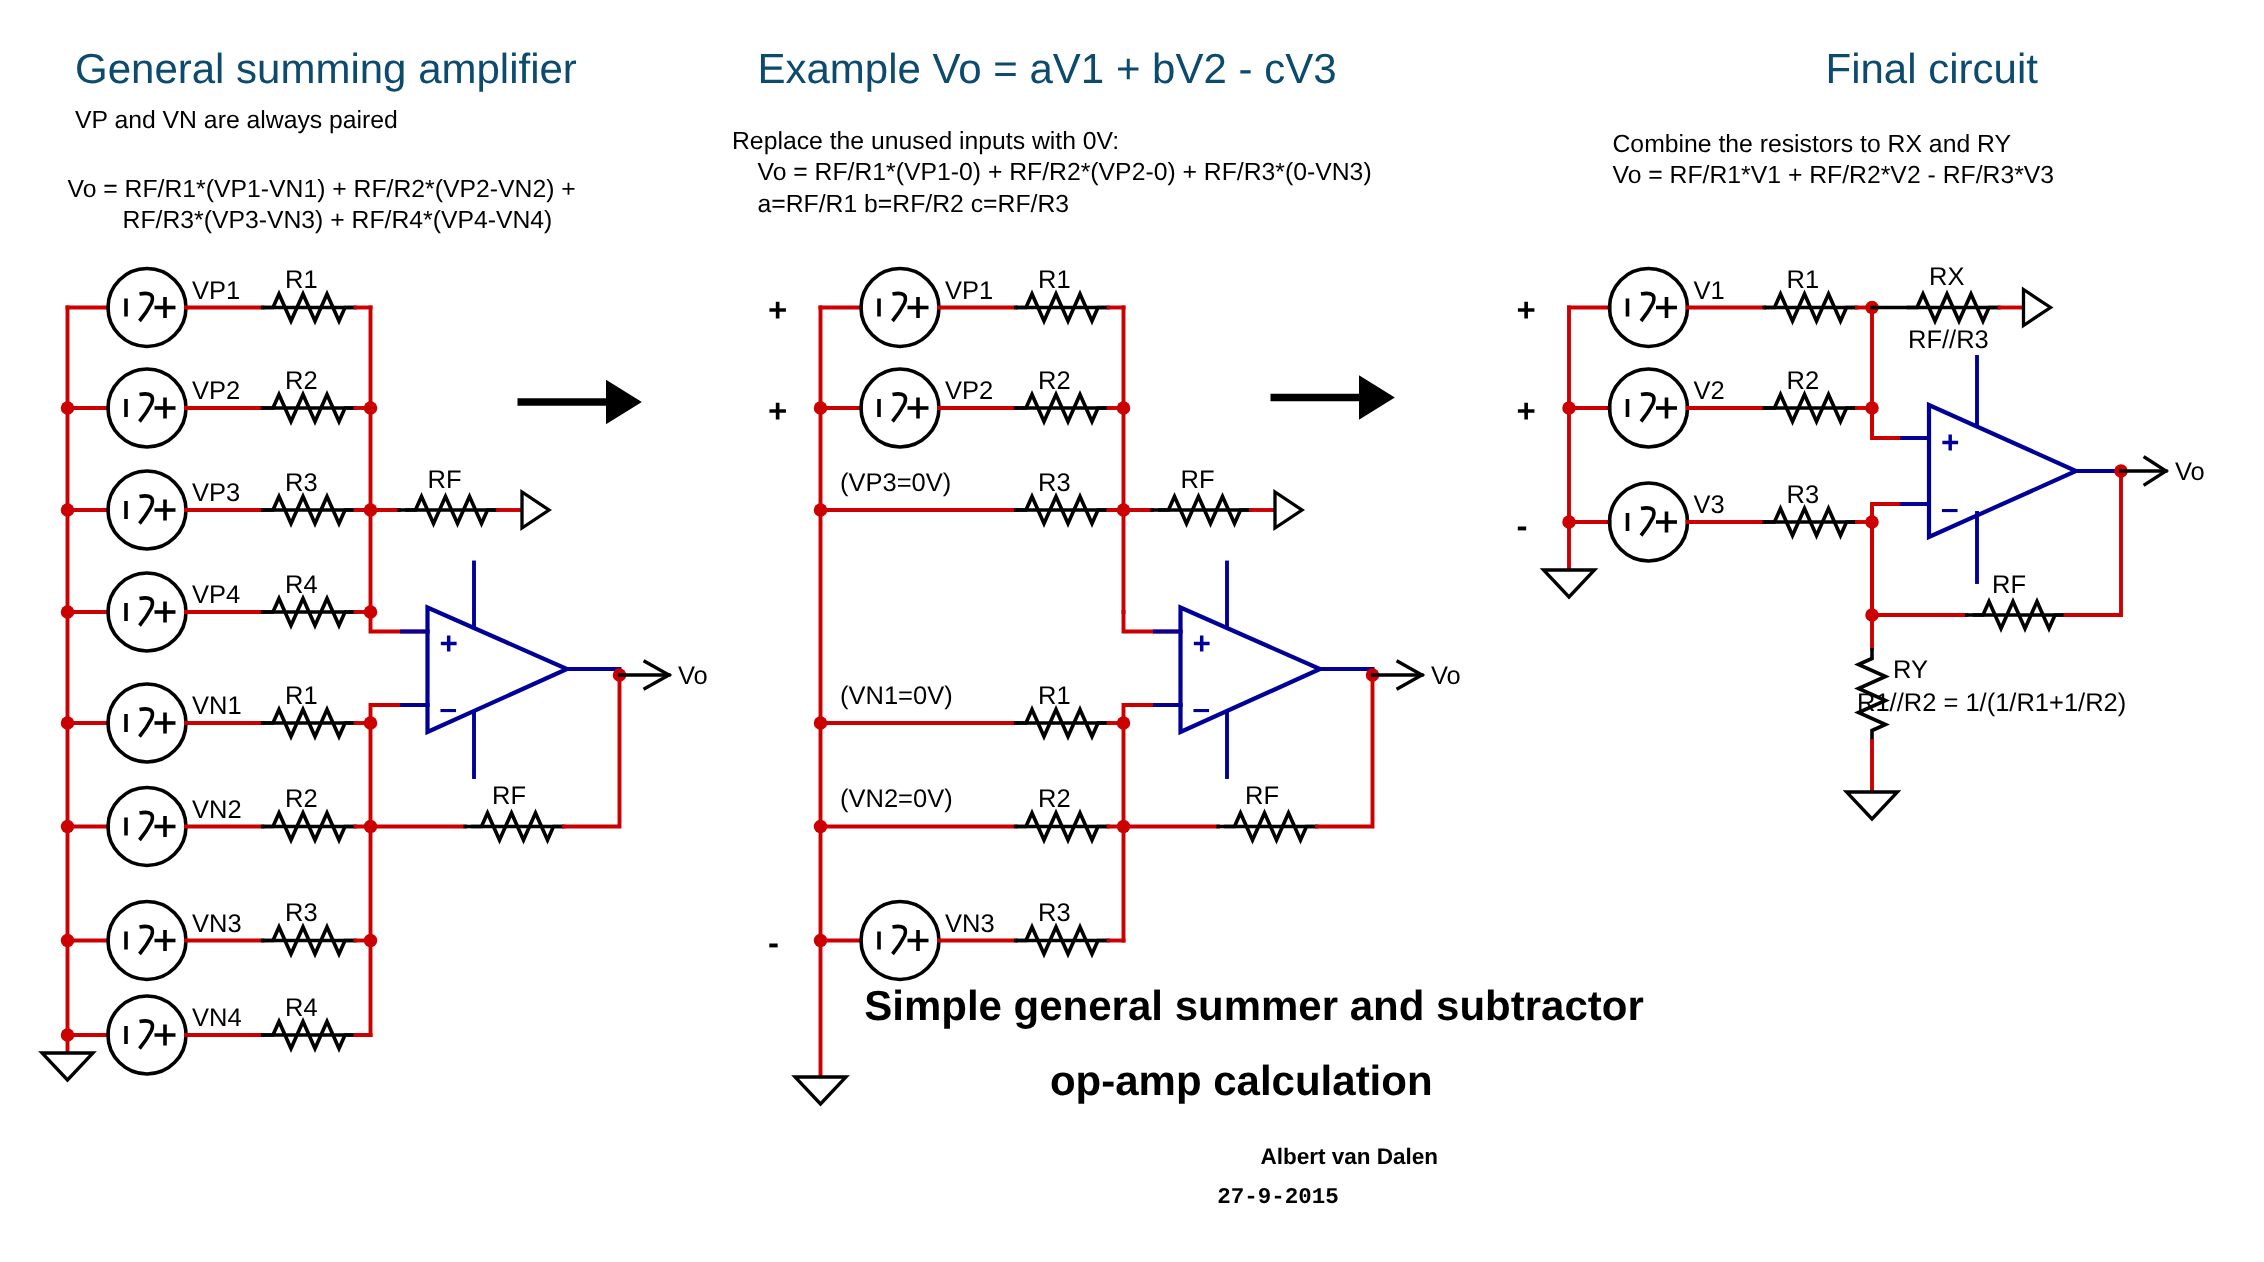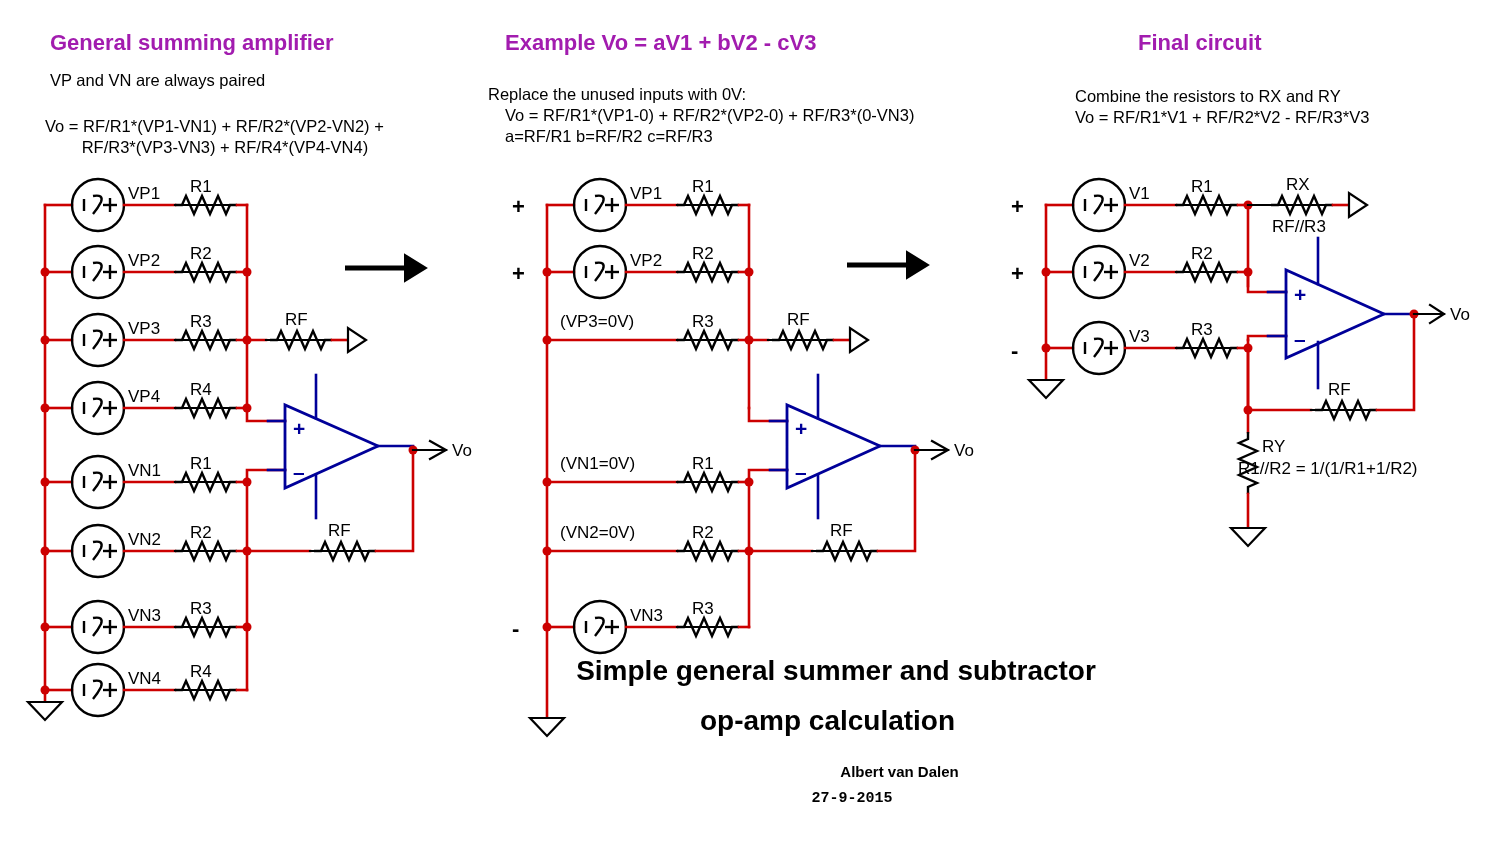--- a/index.html
+++ b/index.html
@@ -1,21 +1,21 @@
 <!DOCTYPE html>
 <html><head>
 <meta charset="utf-8">
 <style>
   html,body{margin:0;padding:0;background:#ffffff;}
   body{
     width:1509px;height:841px;position:relative;overflow:hidden;
     font-family:"Liberation Sans", sans-serif;color:#000;
   }
   .col-title{
-    position:absolute;font-weight:bold;font-size:22px;color:#a21caf;white-space:nowrap;
+    position:absolute;font-weight:normal;font-size:28px;color:#0c4a6e;white-space:nowrap;
   }
   .note{
     position:absolute;font-size:16.5px;color:#000;white-space:pre;line-height:21px;
   }
   .big-title{
     position:absolute;font-weight:bold;font-size:28px;text-align:center;white-space:nowrap;
   }
   .credit{
     position:absolute;font-size:15px;text-align:center;white-space:nowrap;font-weight:bold;
   }
@@ -38,21 +38,21 @@
 <div class="col-title" style="left:50px;top:30px;">General summing amplifier</div>
 <div class="note" style="left:50px;top:70px;">VP and VN are always paired</div>
 <div class="note" style="left:45px;top:116px;">Vo = RF/R1*(VP1-VN1) + RF/R2*(VP2-VN2) +
         RF/R3*(VP3-VN3) + RF/R4*(VP4-VN4)</div>
 
 <div class="col-title" style="left:505px;top:30px;">Example Vo = aV1 + bV2 - cV3</div>
 <div class="note" style="left:488px;top:84px;">Replace the unused inputs with 0V:</div>
 <div class="note" style="left:505px;top:105px;">Vo = RF/R1*(VP1-0) + RF/R2*(VP2-0) + RF/R3*(0-VN3)</div>
 <div class="note" style="left:505px;top:126px;">a=RF/R1 b=RF/R2 c=RF/R3</div>
 
-<div class="col-title" style="left:1138px;top:30px;">Final circuit</div>
+<div class="col-title" style="left:1217px;top:30px;">Final circuit</div>
 <div class="note" style="left:1075px;top:86px;">Combine the resistors to RX and RY</div>
 <div class="note" style="left:1075px;top:107px;">Vo = RF/R1*V1 + RF/R2*V2 - RF/R3*V3</div>
 
 <div class="big-title" style="left:0px;top:655px;width:1342px;text-align:center;padding-left:330px;box-sizing:border-box;">Simple general summer and subtractor</div>
 <div class="big-title" style="left:0px;top:705px;width:1325px;text-align:center;padding-left:330px;box-sizing:border-box;">op-amp calculation</div>
 <div class="credit" style="left:0px;top:763px;width:1469px;padding-left:330px;box-sizing:border-box;">Albert van Dalen</div>
 <div class="credit" style="left:0px;top:790px;width:1374px;padding-left:330px;box-sizing:border-box;font-family:Liberation Mono, monospace;">27-9-2015</div>
 
 <svg width="1509" height="841" viewBox="0 0 1509 841">
   <defs>

